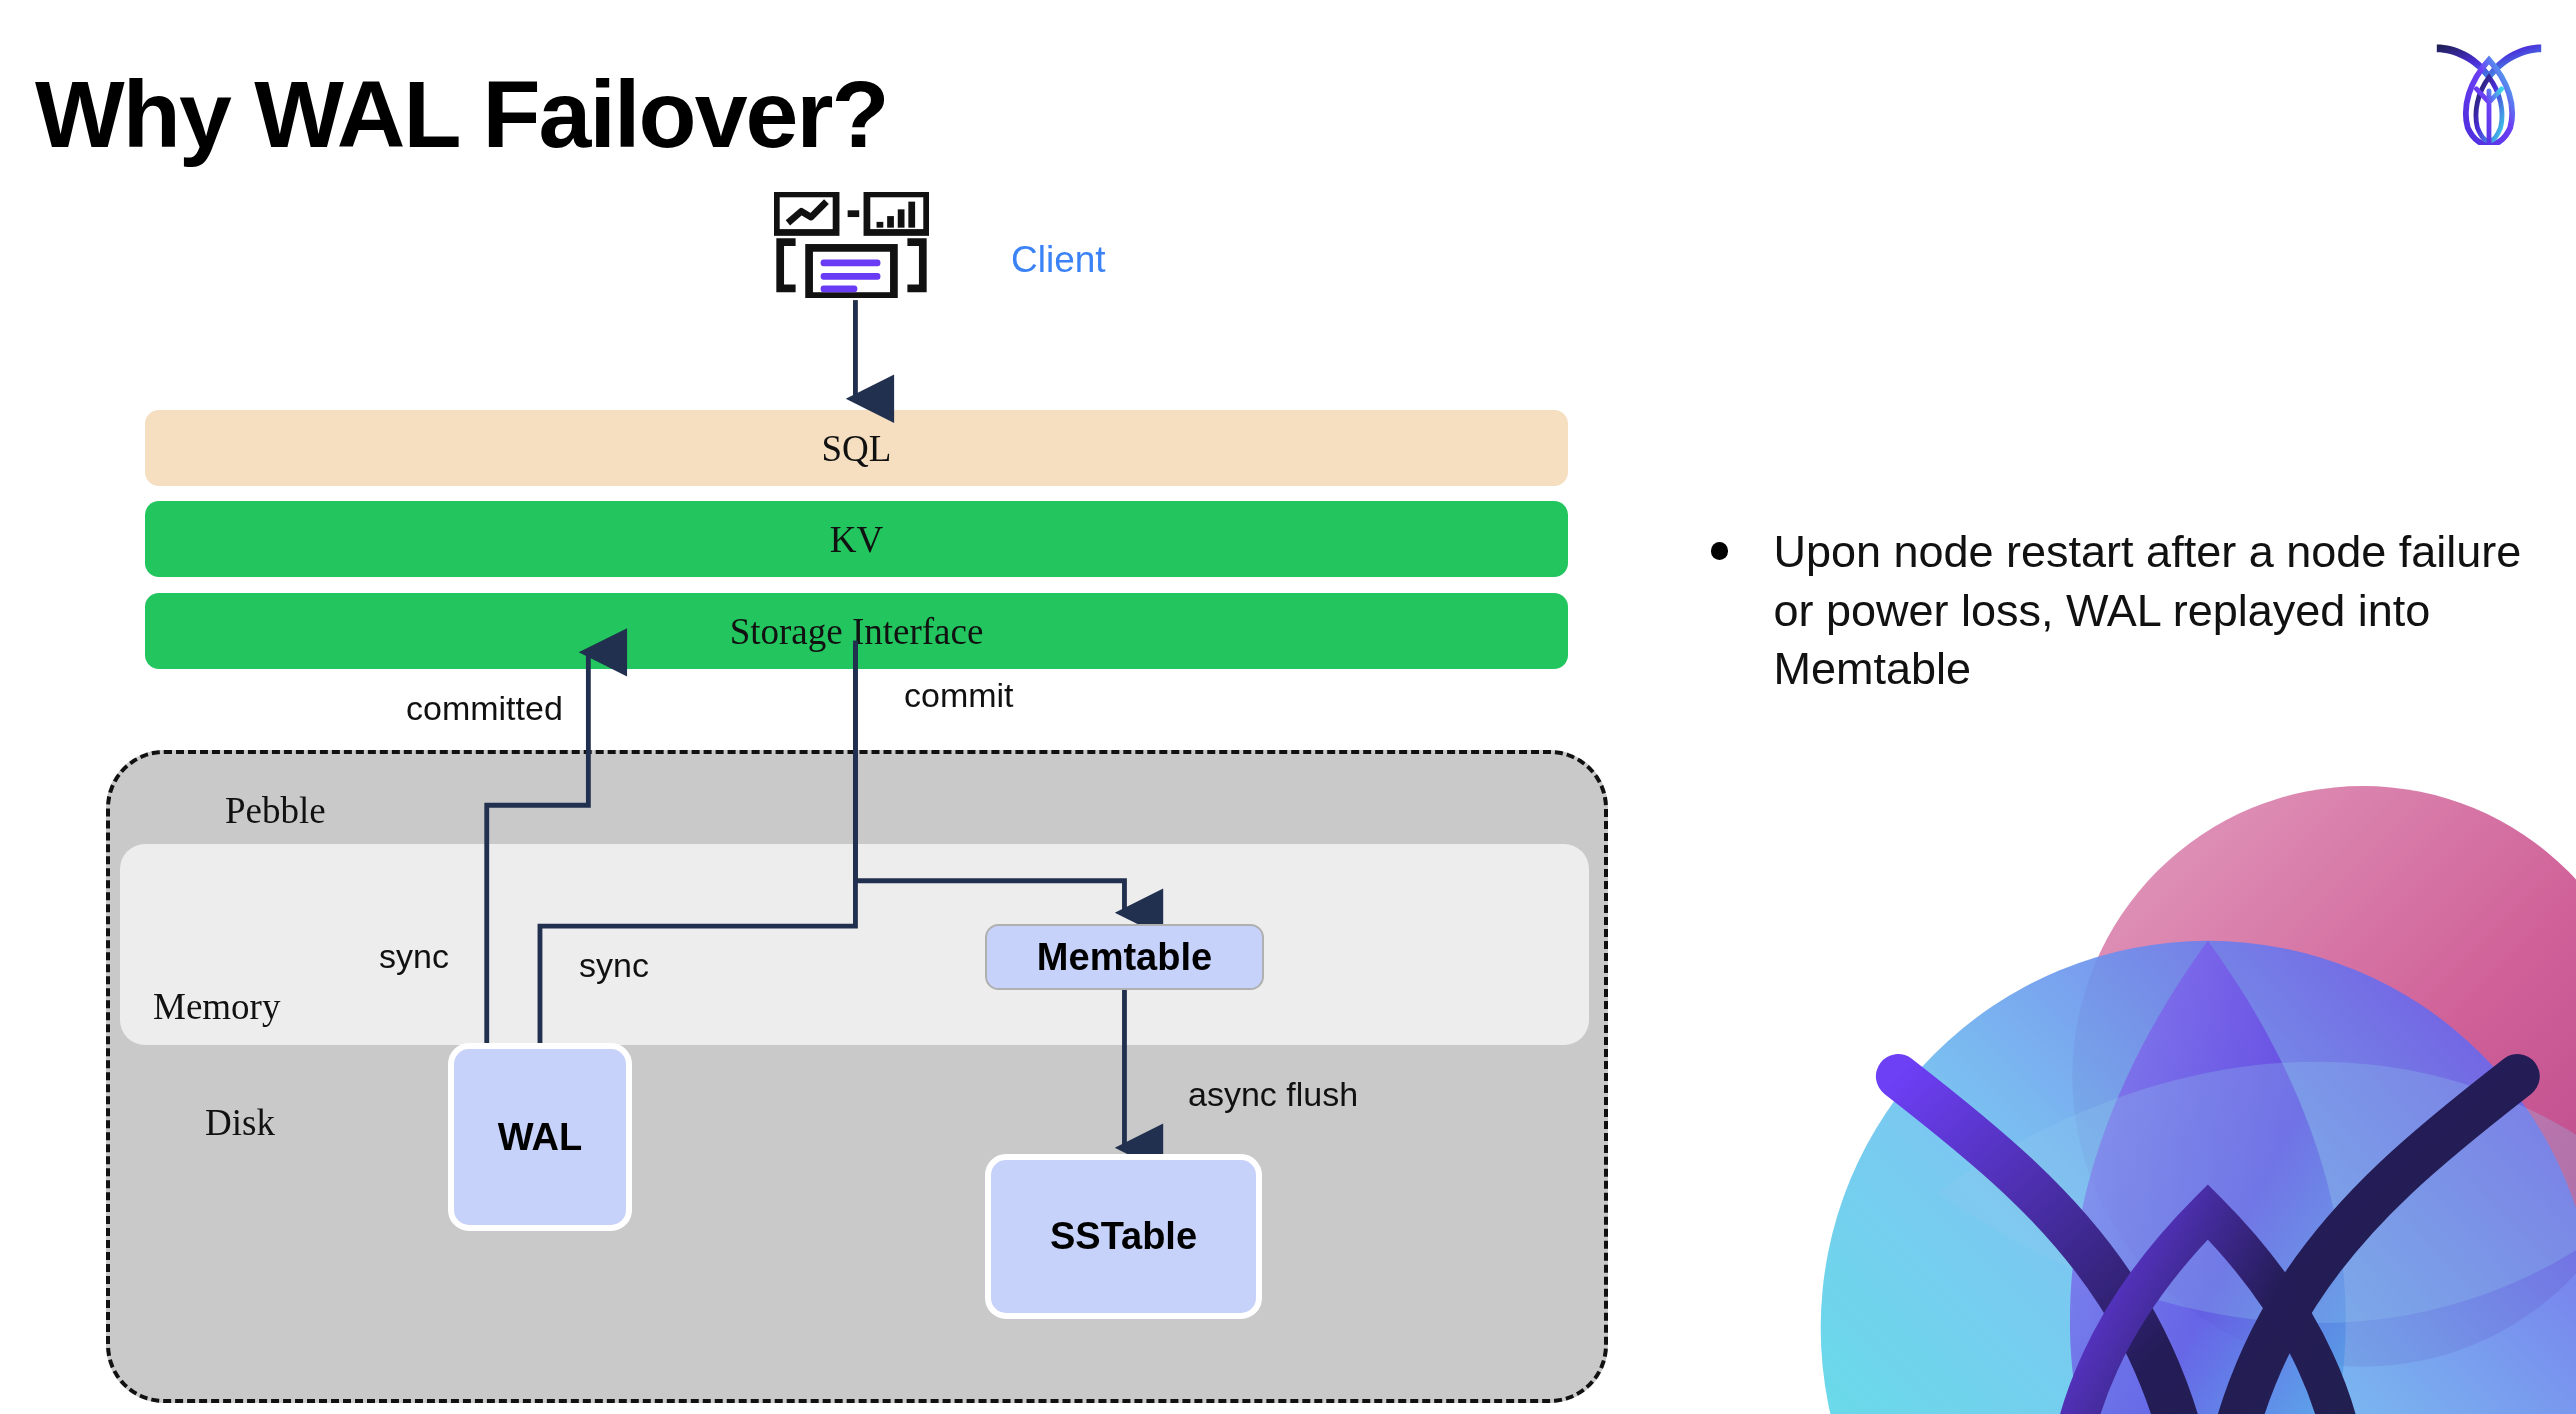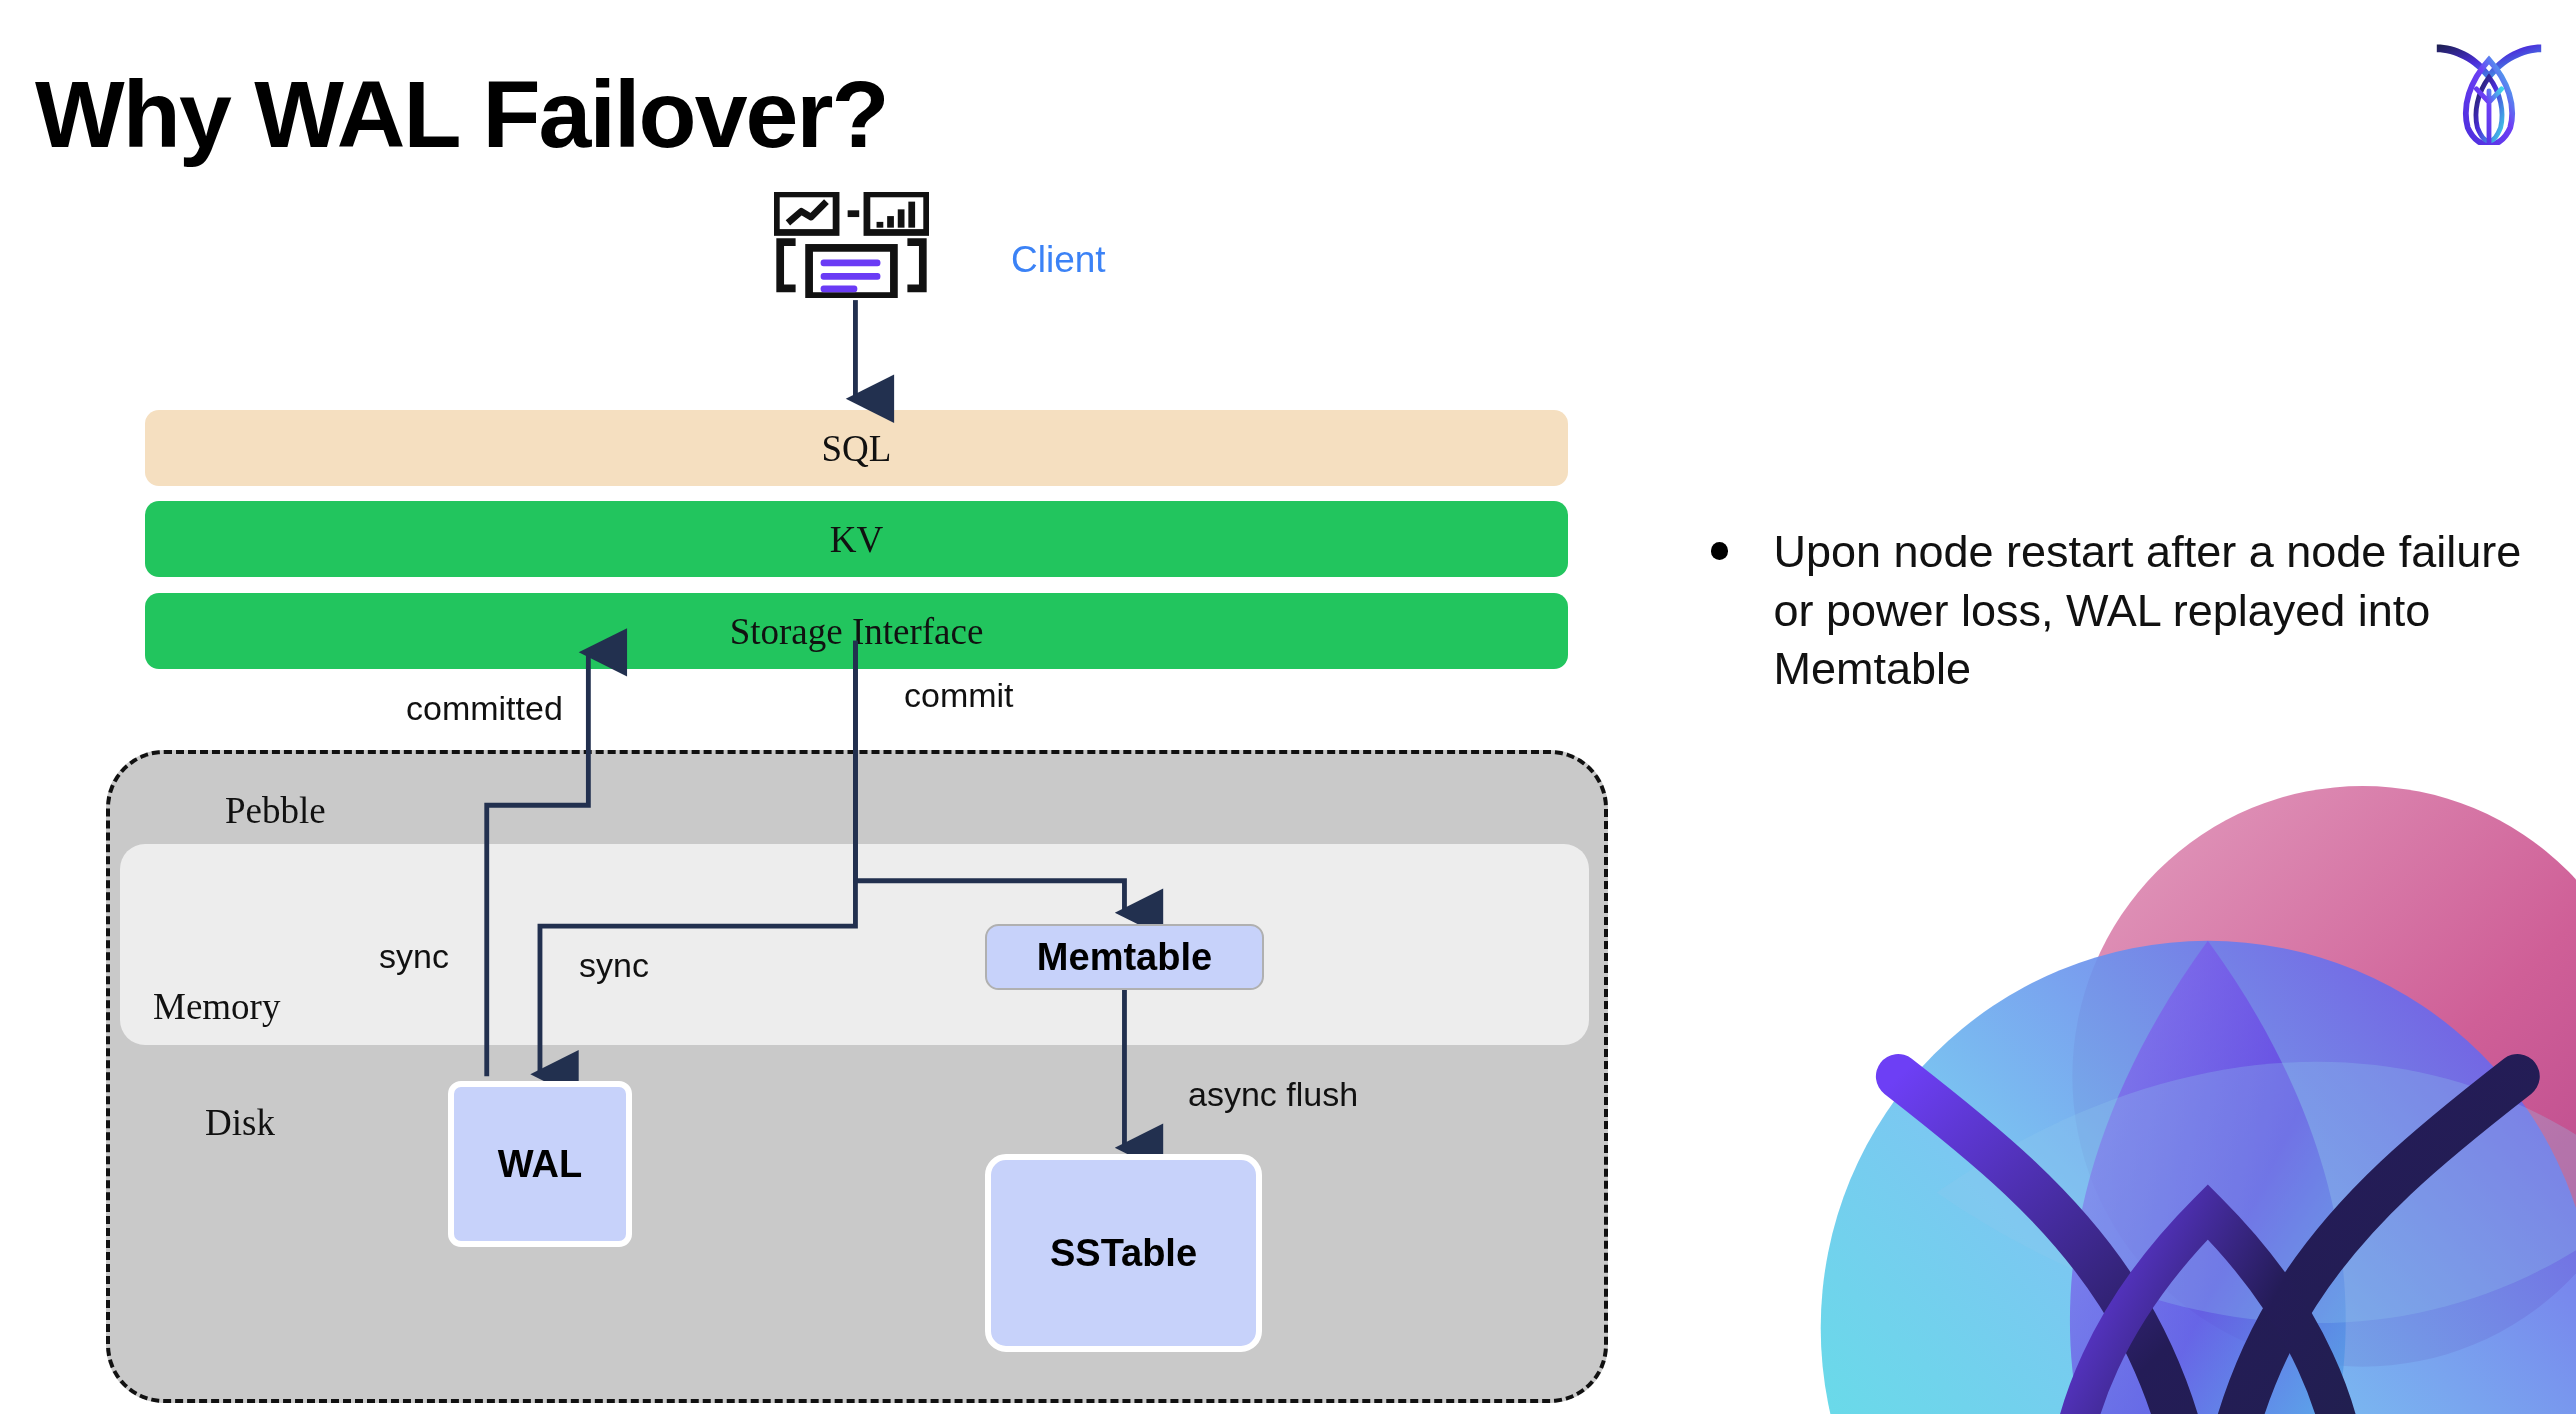--- a/index.html
+++ b/index.html
@@ -82,26 +82,26 @@
     font-weight: 700;
     color: #000000;
     background: #c7d2fa;
   }
   .node-memtable {
     left: 985px; top: 924px; width: 279px; height: 66px;
     border-radius: 13.5px; border: 2.9px solid #b0b0b0;
     font-size: 38px;
   }
   .node-wal {
-    left: 448px; top: 1081px; width: 184px; height: 166px;
-    border-radius: 13px; border: 6.8px solid #ffffff;
+    left: 448px; top: 1043px; width: 184px; height: 188px;
+    border-radius: 21px; border: 6.8px solid #ffffff;
     font-size: 38px;
   }
   .node-sstable {
-    left: 985px; top: 1154px; width: 277px; height: 198px;
+    left: 985px; top: 1154px; width: 277px; height: 165px;
     border-radius: 21px; border: 6.8px solid #ffffff;
     font-size: 38px;
   }
 
   
   .edge-label {
     position: absolute;
     font-family: "Liberation Sans", sans-serif;
     font-size: 34px; color: #111; white-space: nowrap;
   }

